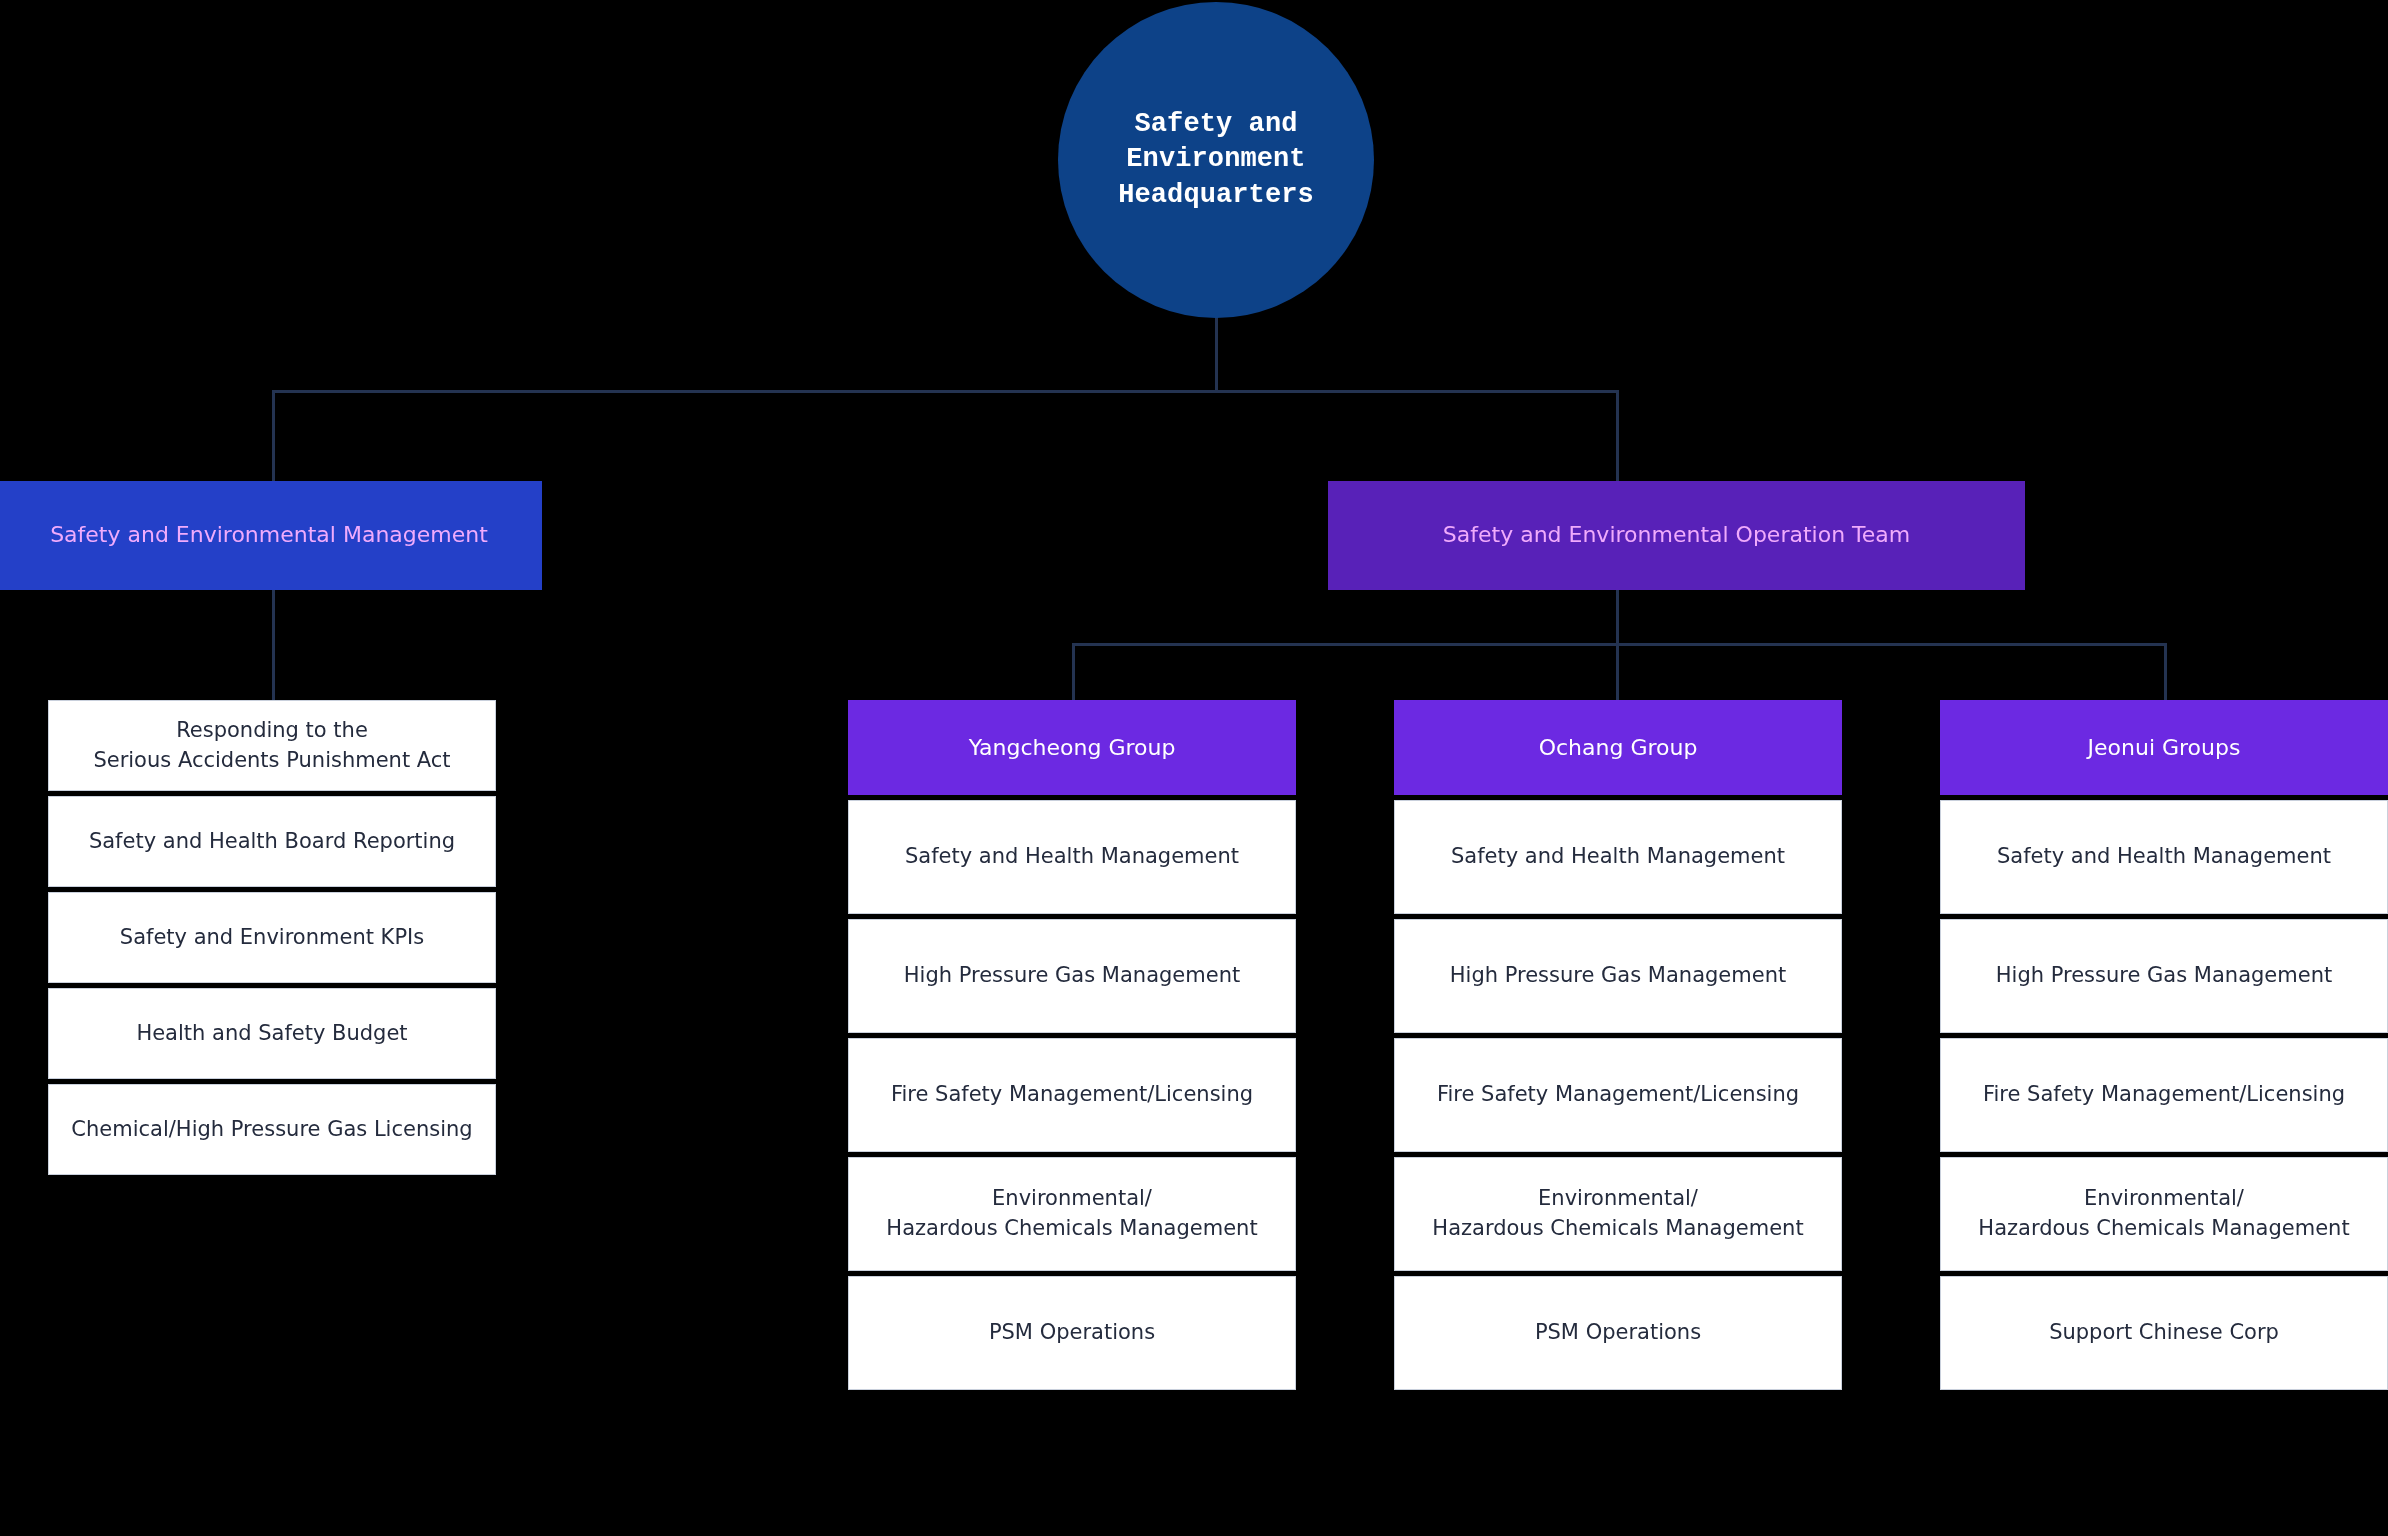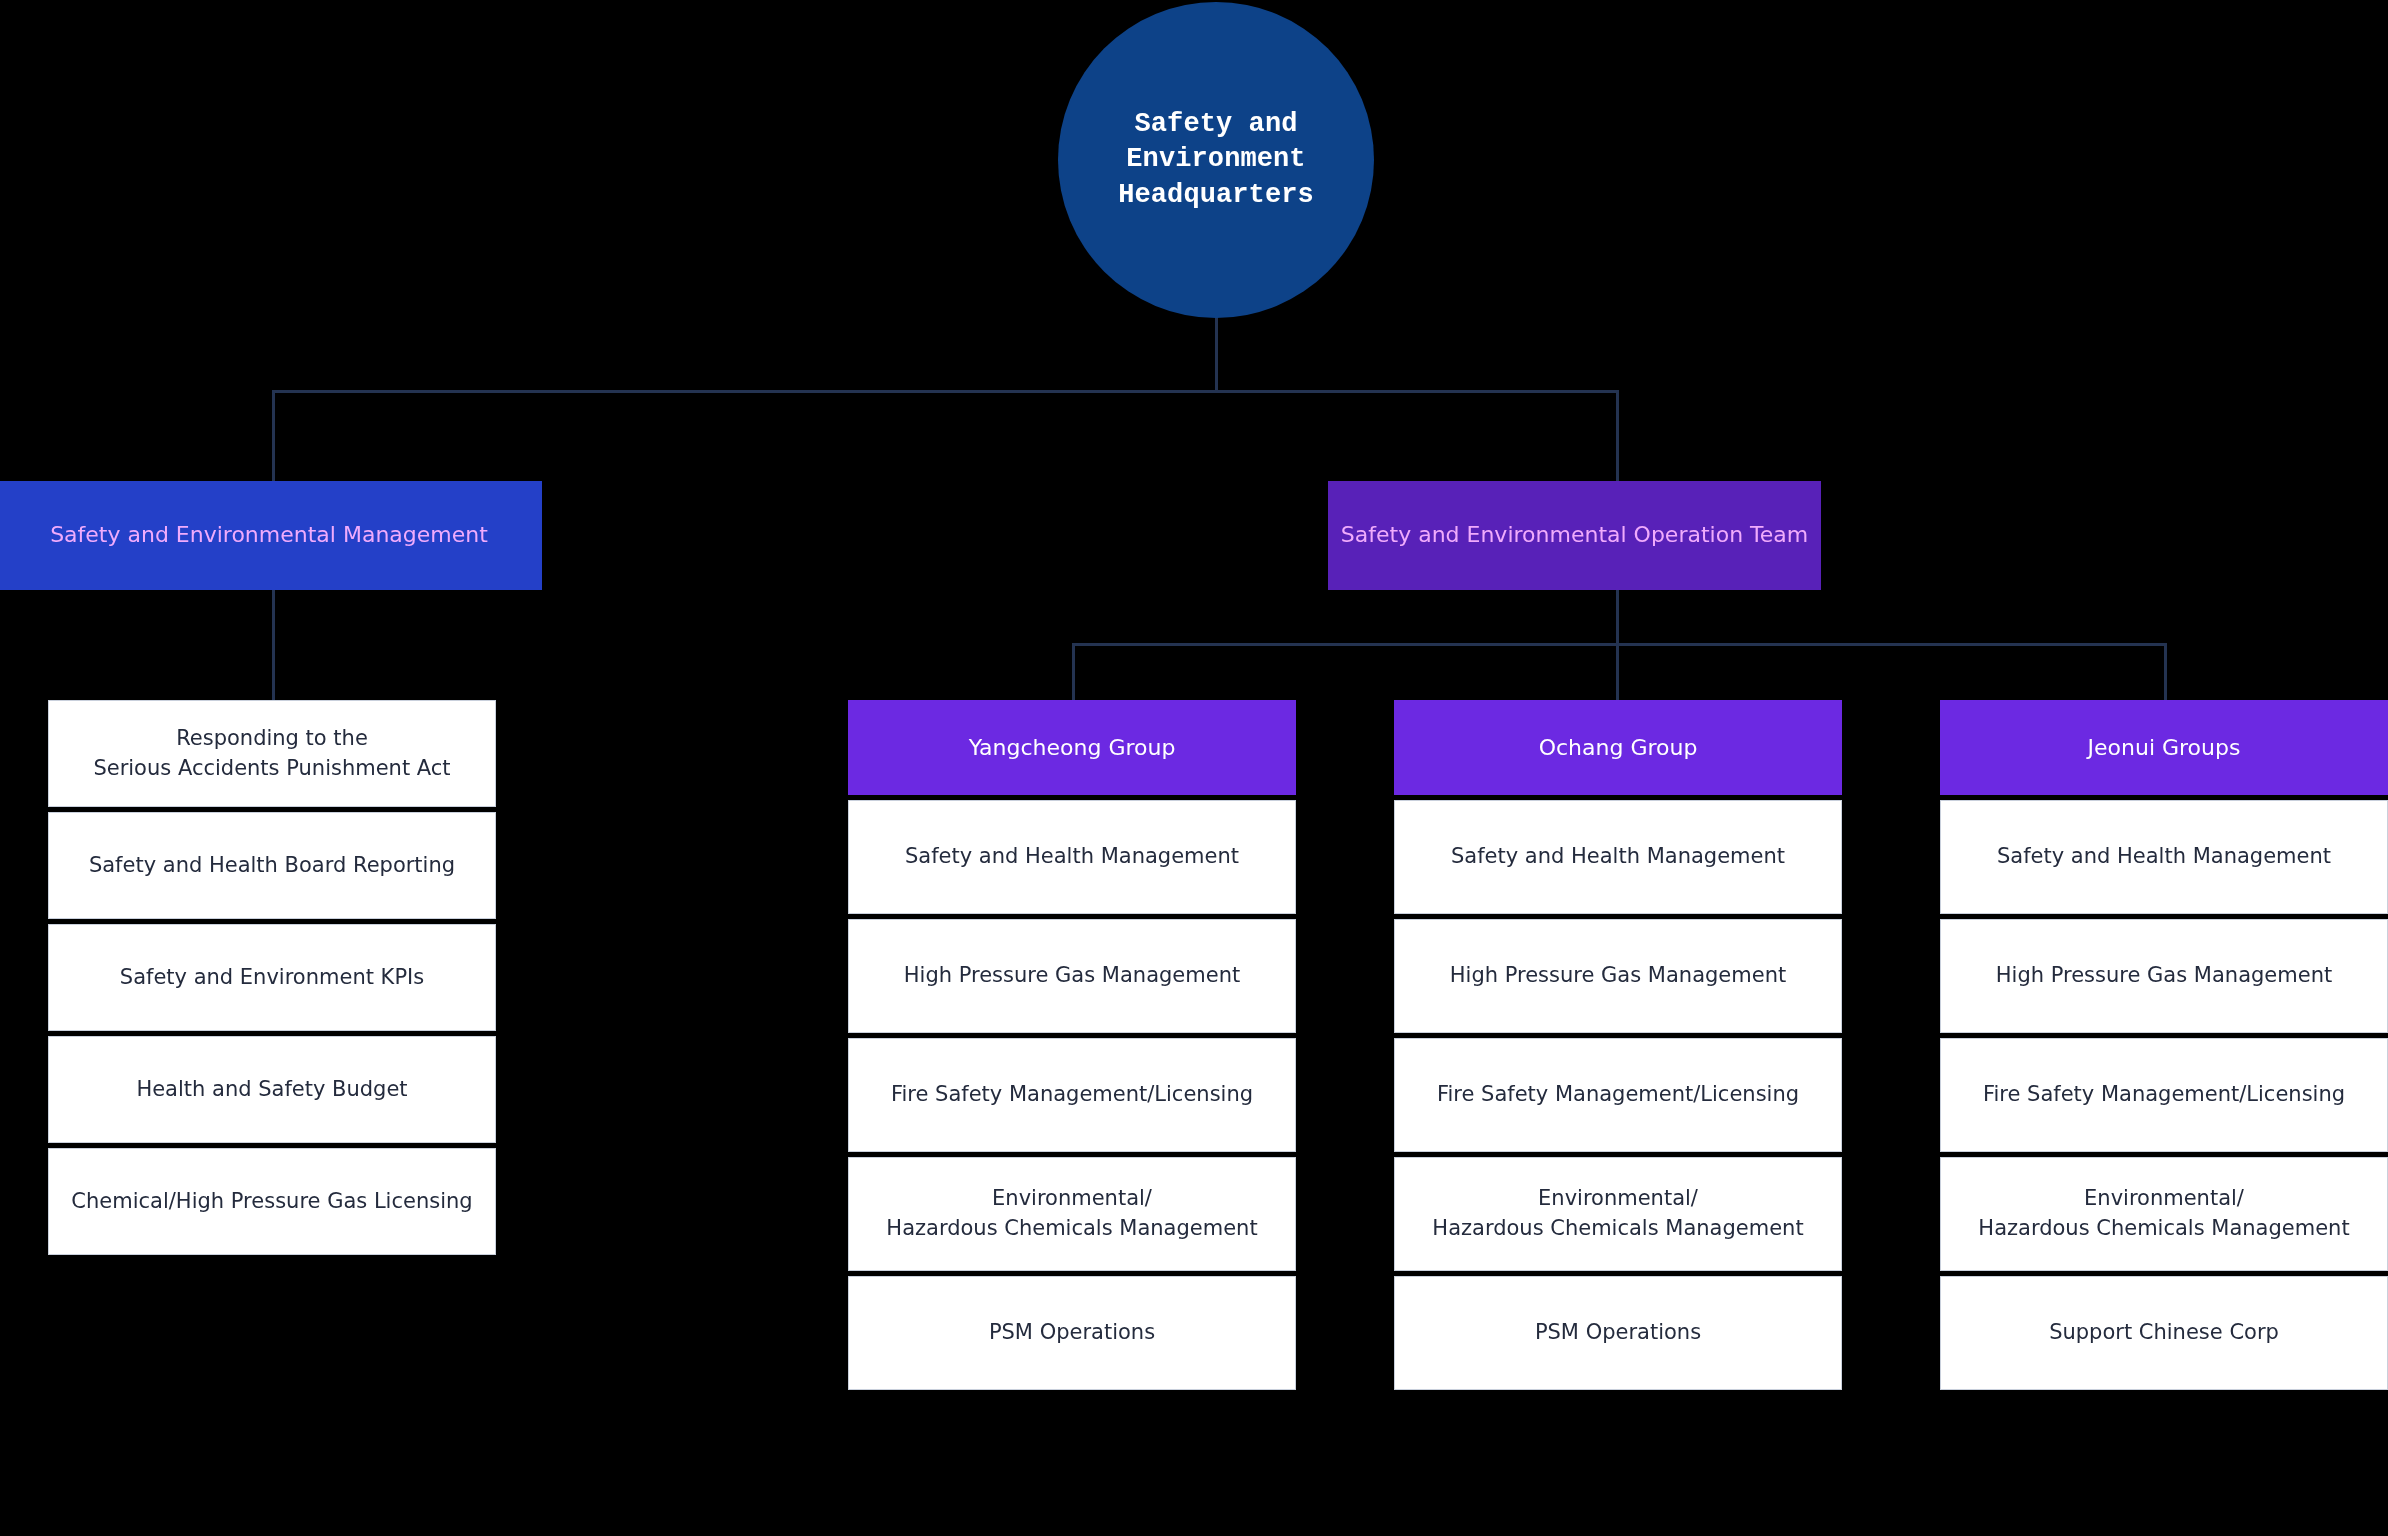--- a/index.html
+++ b/index.html
@@ -68,21 +68,21 @@
   }
   .banner-mgmt {
     left: -4px;
     top: 481px;
     width: 546px;
     background: #2440C8;
   }
   .banner-ops {
     left: 1328px;
     top: 481px;
-    width: 493px;
+    width: 697px;
     background: #5821B8;
   }
 
   
   .column {
     position: absolute;
     top: 700px;
     width: 448px;
     z-index: 5;
   }
@@ -119,21 +119,21 @@
   }
   .cell .cell-label {
     color: #242B3D;
     font-size: 21px;
     line-height: 1.42;
     text-align: center;
     white-space: pre-line;
     padding: 0 10px;
   }
   .cell.tall {
-    height: 107px;
+    height: 91px;
   }
 </style>
 </head>
 <body>
 
 <div id="stage">
 
   <div class="conn v" style="left:1215px; top:316px; height:76px;"></div>
 
   <div class="conn h" style="left:272px; top:390px; width:1347px;"></div>

